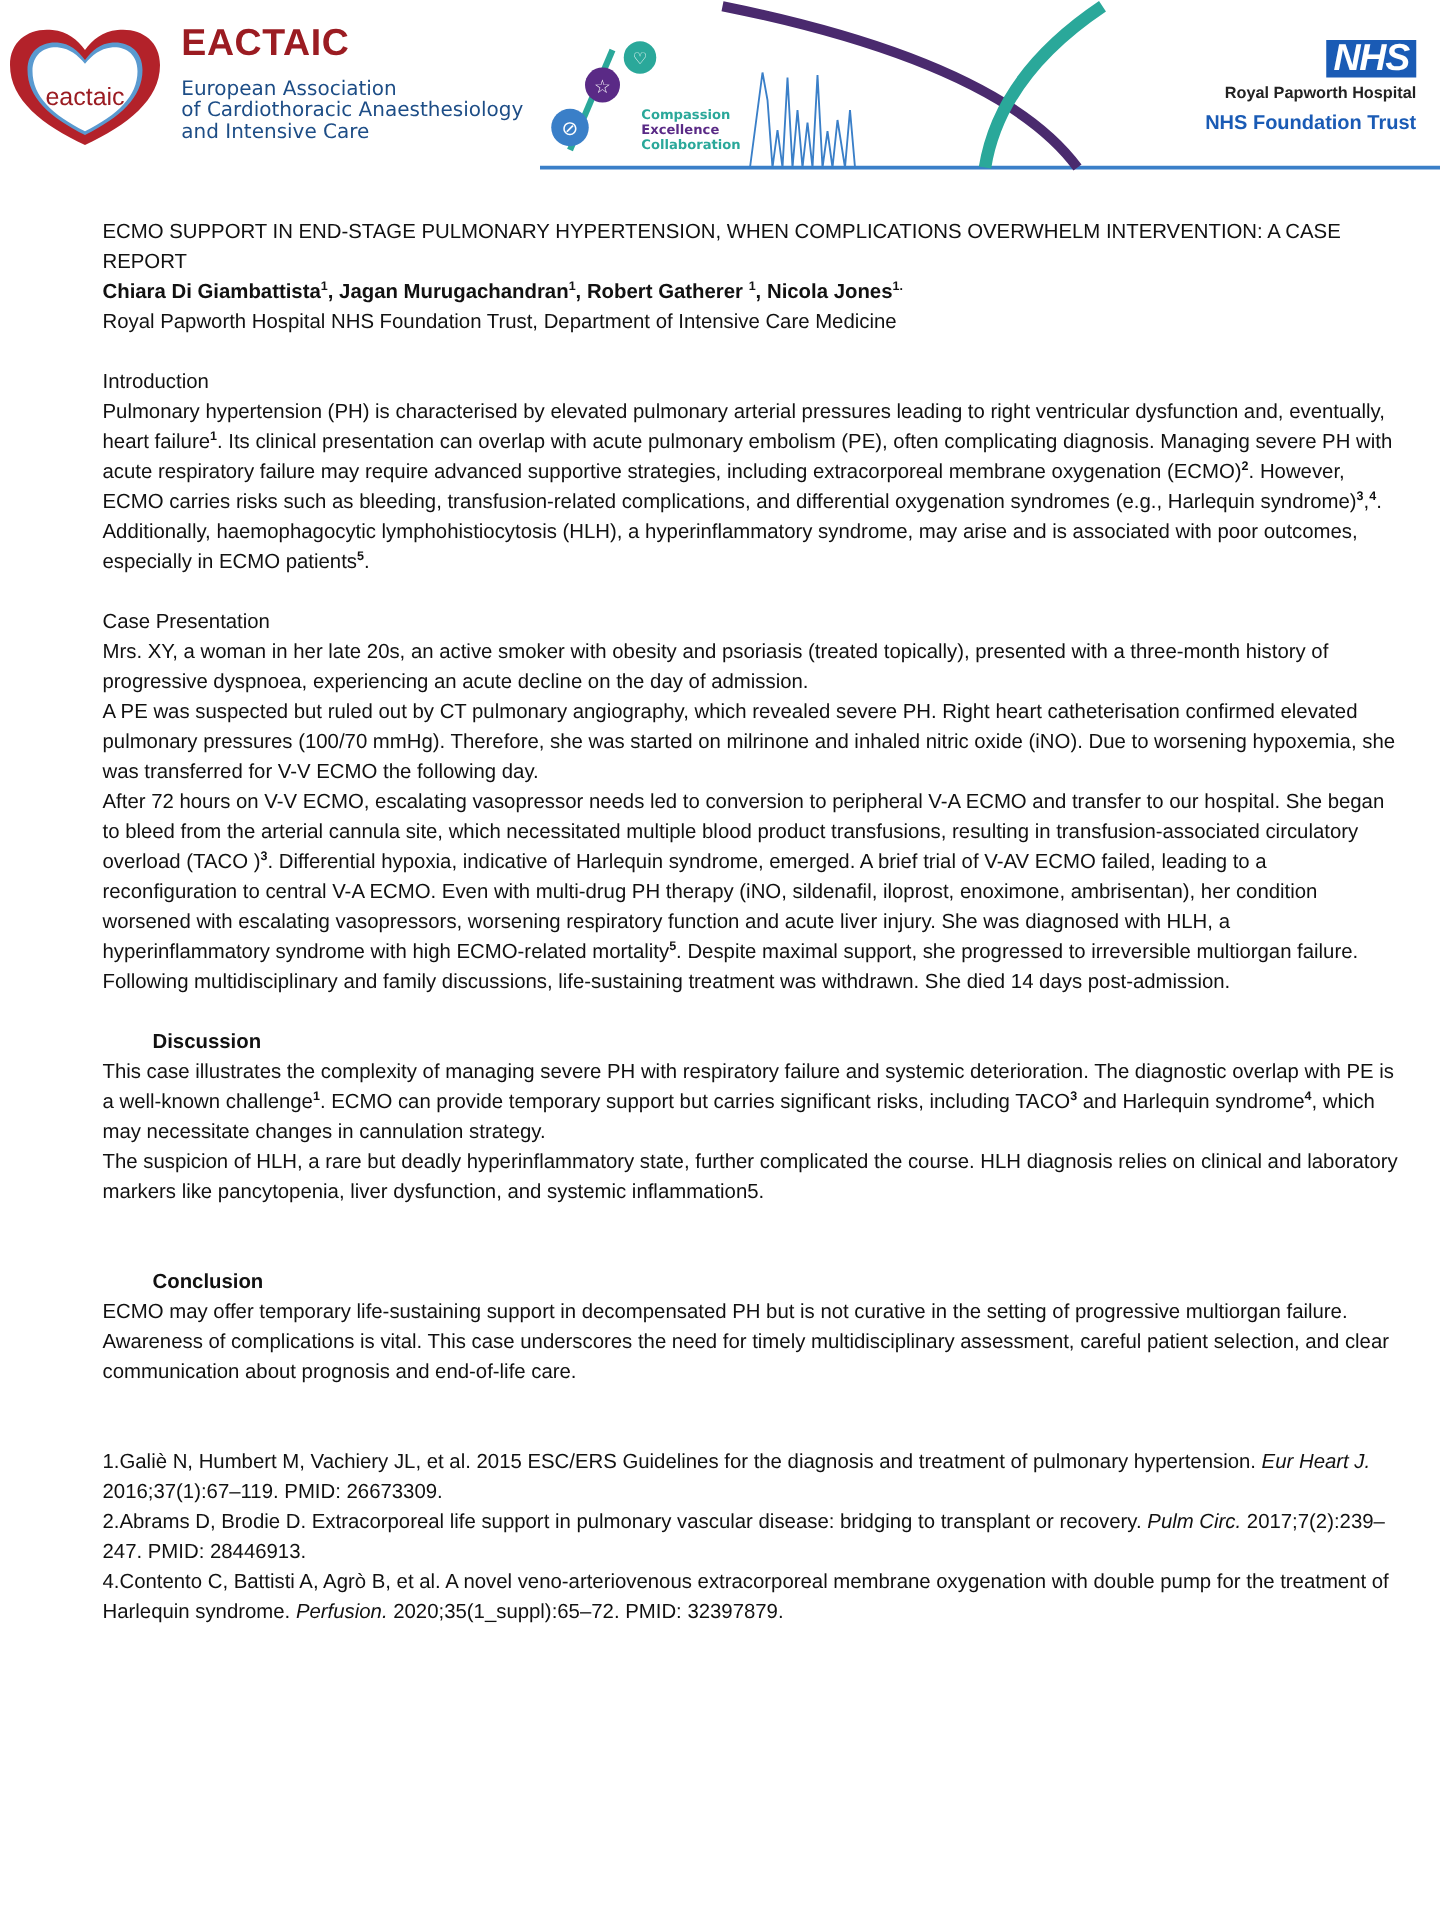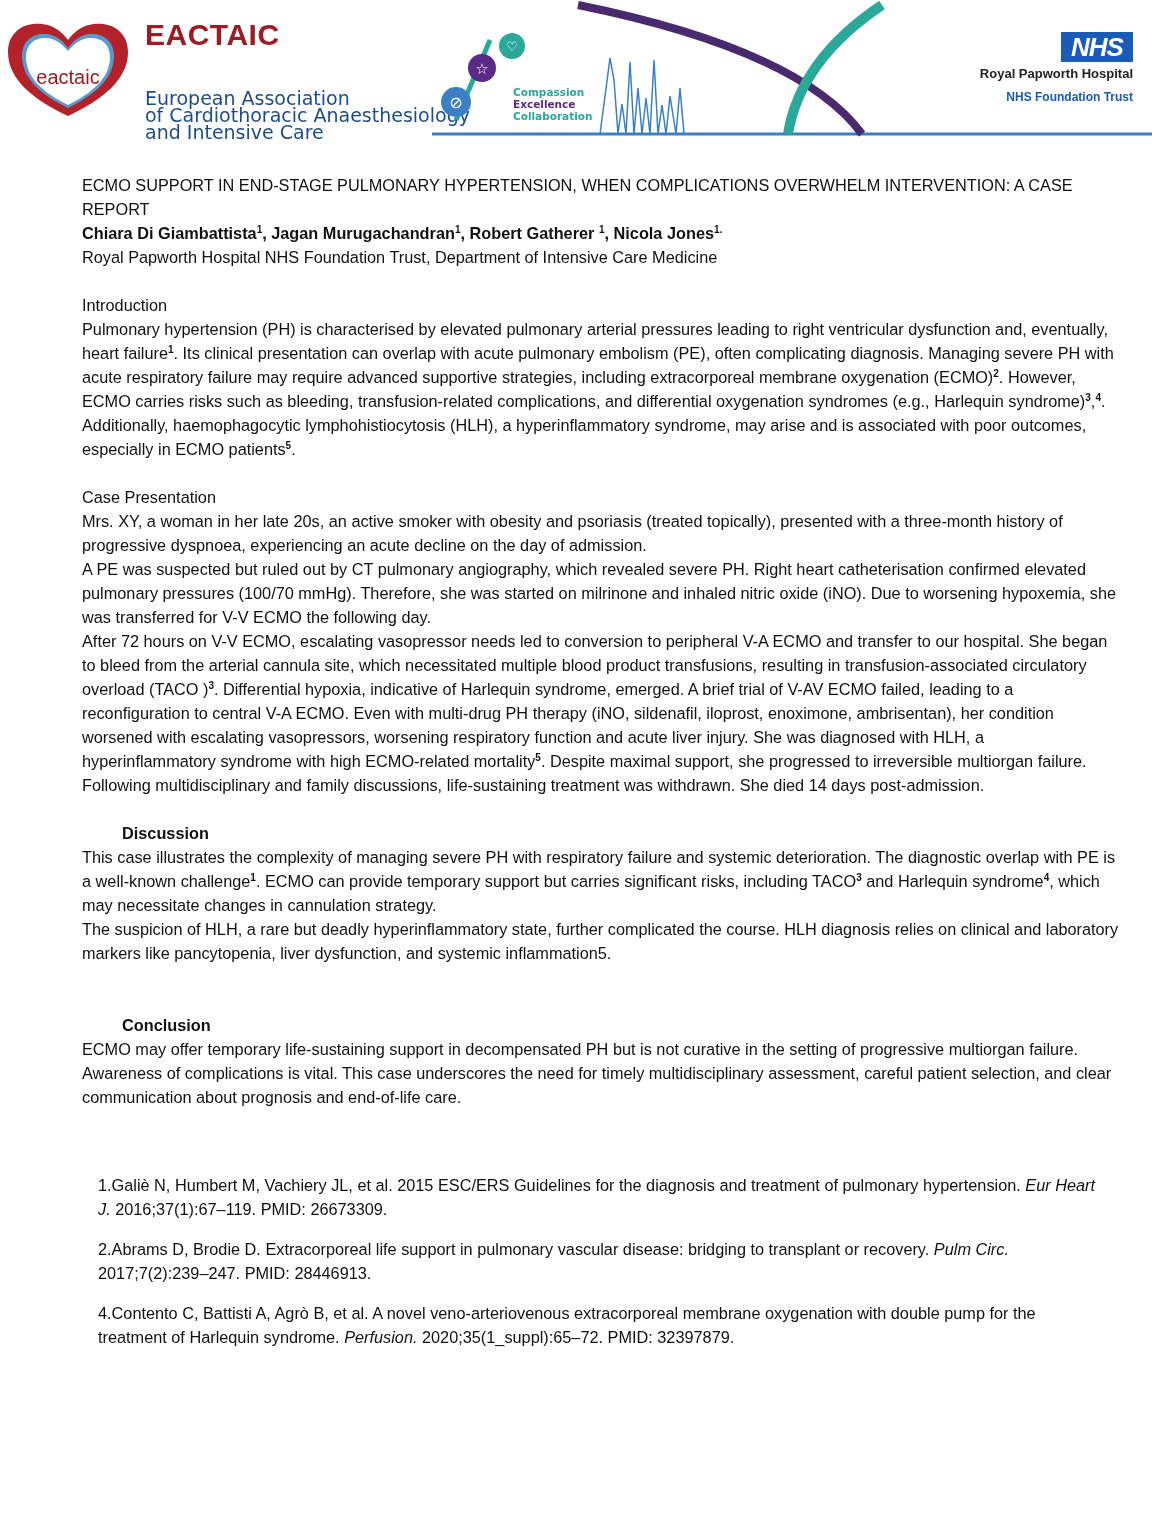--- a/index.html
+++ b/index.html
@@ -1,41 +1,41 @@
 <!DOCTYPE html>
 <html><head>
 <meta charset="utf-8">
 <style>
   html, body { margin:0; padding:0; background:#ffffff; }
   body { width:1152px; height:1536px; position:relative; overflow:hidden;
          font-family:"Liberation Sans", sans-serif; color:#111; }
   .header { position:absolute; left:0; top:0; width:1152px; height:140px; }
   .eactaic-heart { position:absolute; left:4px; top:20px; width:128px; height:100px; }
   .eactaic-name { position:absolute; left:145px; top:18px; font-size:30px; font-weight:bold; color:#9b1c22; letter-spacing:0.5px; font-family:"Liberation Sans", sans-serif; }
-  .eactaic-sub { position:absolute; left:145px; top:62px; font-size:19px; line-height:17px; color:#1d4d86; font-family:"DejaVu Sans", sans-serif;margin-top:28px; }
+  .eactaic-sub { position:absolute; left:145px; top:62px; font-size:16px; line-height:17px; color:#1d4d86; font-family:"DejaVu Sans", sans-serif; }
   .cec-graphic { position:absolute; left:430px; top:0; width:722px; height:140px; }
   .cec-text { position:absolute; left:484px; top:86px; font-size:10.5px; line-height:12px; font-weight:bold; font-family:"DejaVu Sans", sans-serif;margin-left:29px; }
   .cec-text div:nth-child(1){ color:#2aa89a; }
   .cec-text div:nth-child(2){ color:#5a2a86; }
   .cec-text div:nth-child(3){ color:#2aa89a; }
-  .nhs-badge { position:absolute; left:1061px; top:32px; width:72px; height:30px; background:#1a5bb5; color:#fff; font-style:italic; font-weight:bold; font-size:26px; line-height:30px; text-align:center; letter-spacing:-1px; }
+  .nhs-badge { position:absolute; left:1061px; top:32px; width:72px; height:30px; background:#1a5bb5; color:#fff; font-style:italic; font-weight:bold; font-size:30px; line-height:30px; text-align:center; letter-spacing:-1px; }
   .rph-name { position:absolute; right:19px; top:66px; font-size:13px; font-weight:bold; color:#222; white-space:nowrap; }
-  .rph-trust { position:absolute; right:19px; top:90px; font-size:12px; font-weight:bold; color:#1a5bb5; white-space:nowrap; }
+  .rph-trust { position:absolute; right:19px; top:90px; font-size:16px; font-weight:bold; color:#1a5bb5; white-space:nowrap; }
   .content { position:absolute; left:82px; top:173px; width:1040px; font-size:16.3px; line-height:24px; }
   .title { font-weight:normal; }
   .authors { font-weight:bold; }
   .affil { font-weight:normal; }
   .heading { }
   .heading-bold { font-weight:bold;margin-left:40px; }
   p { margin:0; }
   .gap { height:24px; }
   .gap2 { height:48px; }
   sup { font-size:10px; line-height:0; font-weight:bold; vertical-align:6px; }
   .refs { margin-top:0; }
-  .refs p { margin:16px; }
+  .refs p { margin:0; }
   i { font-style:italic; }
 </style>
 </head>
 <body>
 
 <div class="header">
   <svg class="eactaic-heart" viewBox="0 0 128 100">
     <path d="M64 96 C30 80 4 60 4 32 C4 12 20 2 38 4 C50 5 58 12 64 20 C70 12 78 5 90 4 C108 2 124 12 124 32 C124 60 98 80 64 96 Z" fill="#b3222a"></path>
     <path d="M64 88 C36 74 18 58 18 36 C18 20 30 13 42 14 C52 15 58 20 64 28 C70 20 76 15 86 14 C98 13 110 20 110 36 C110 58 92 74 64 88 Z" fill="#5a9ad0"></path>
     <path d="M64 85 C38 72 22 57 22 37 C22 23 32 17 43 18 C52 19 58 24 64 31 C70 24 76 19 85 18 C96 17 106 23 106 37 C106 57 90 72 64 85 Z" fill="#ffffff"></path>

